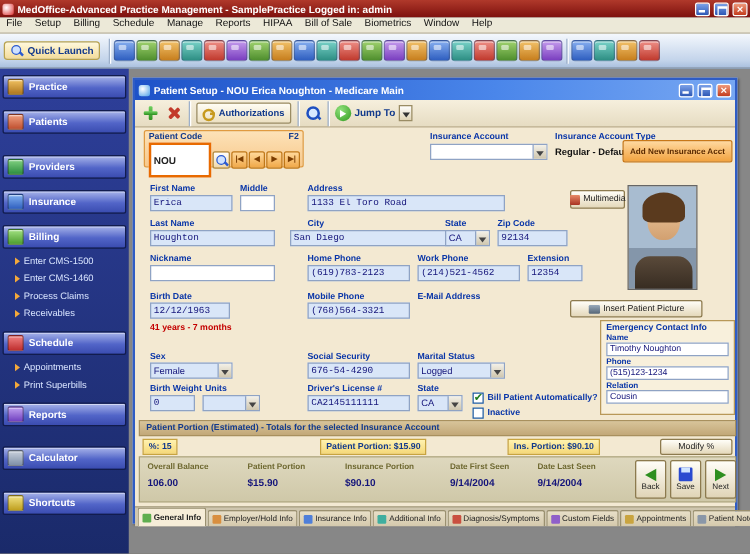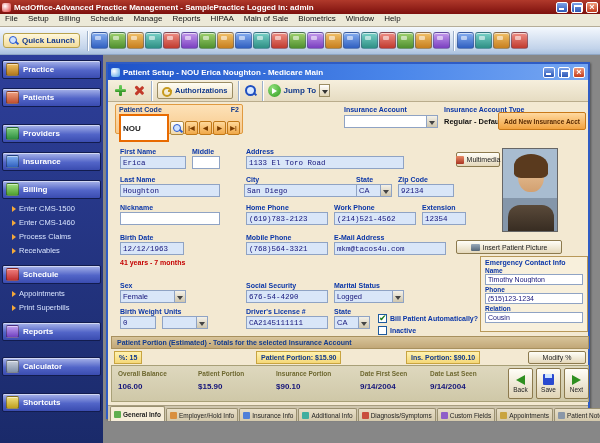--- a/index.html
+++ b/index.html
@@ -129,21 +129,21 @@
   </div>
 
   <div id="menubar">
     <span>File</span>
     <span>Setup</span>
     <span>Billing</span>
     <span>Schedule</span>
     <span>Manage</span>
     <span>Reports</span>
     <span>HIPAA</span>
-    <span>Main of Sale</span>
+    <span>Bill of Sale</span>
     <span>Biometrics</span>
     <span>Window</span>
     <span>Help</span>
   </div>
 
   <div id="toolbar">
     <div id="ql">
       <div class="mag"></div>
       <b>Quick Launch</b>
     </div>
@@ -283,21 +283,21 @@
       <span class="mmico"></span>
       <span>Multimedia</span>
     </button>
     <div class="photo">
         <div class="hair"></div>
       </div>
 
     <span class="lbl" style="left:12px;top:112px">Last Name</span>
     <input class="inp" style="left: 12px; top: 120px; width: 100px;" value="Houghton">
     <span class="lbl" style="left:138px;top:112px">City</span>
-    <input class="inp" style="left: 136px; top: 120px; width: 128px;" value="San Diego">
+    <input class="inp" style="left: 124px; top: 120px; width: 128px;" value="San Diego">
     <span class="lbl" style="left:248px;top:112px">State</span>
     <div class="combo" style="left:248px;top:120px;width:36px">
       <span class="cv">CA</span>
       <span class="ca"></span>
     </div>
     <span class="lbl" style="left:290px;top:112px">Zip Code</span>
     <input class="inp" style="left: 290px; top: 120px; width: 56px;" value="92134">
 
     <span class="lbl" style="left:12px;top:140px">Nickname</span>
     <input class="inp white" style="left: 12px; top: 148px; width: 100px;" value="">
@@ -307,21 +307,20 @@
     <input class="inp" style="left: 226px; top: 148px; width: 82px;" value="(214)521-4562">
     <span class="lbl" style="left:314px;top:140px">Extension</span>
     <input class="inp" style="left: 314px; top: 148px; width: 44px;" value="12354">
 
     <span class="lbl" style="left:12px;top:170px">Birth Date</span>
     <input class="inp" style="left: 12px; top: 178px; width: 64px;" value="12/12/1963">
     <span class="note" style="left:12px;top:195px">41 years - 7 months</span>
     <span class="lbl" style="left:138px;top:170px">Mobile Phone</span>
     <input class="inp" style="left: 138px; top: 178px; width: 82px;" value="(768)564-3321">
     <span class="lbl" style="left:226px;top:170px">E-Mail Address</span>
-    <input class="inp" style="left: 226px; top: 178px; width: 112px;" value="mkm@tacos4u.com">
     <button class="btn" style="left:348px;top:176px;width:106px;height:14px">
       <span class="camico"></span>
       <span>Insert Patient Picture</span>
     </button>
 
     <span class="lbl" style="left:12px;top:218px">Sex</span>
     <div class="combo" style="left:12px;top:226px;width:66px">
       <span class="cv">Female</span>
       <span class="ca"></span>
     </div>

